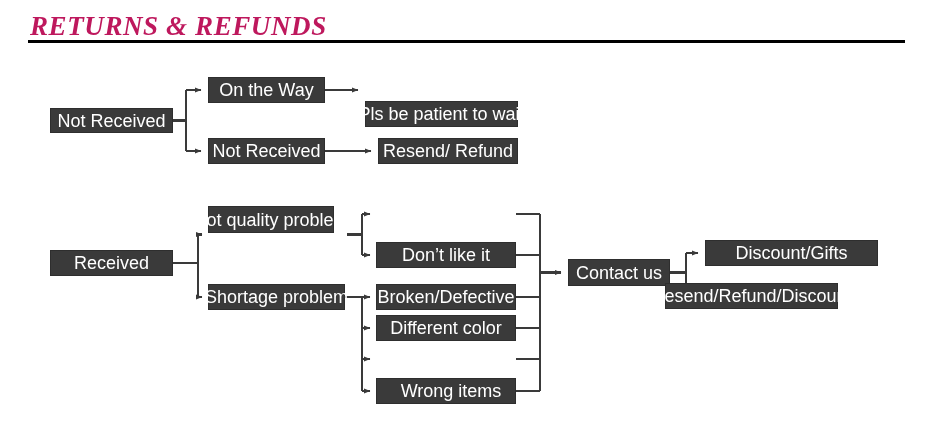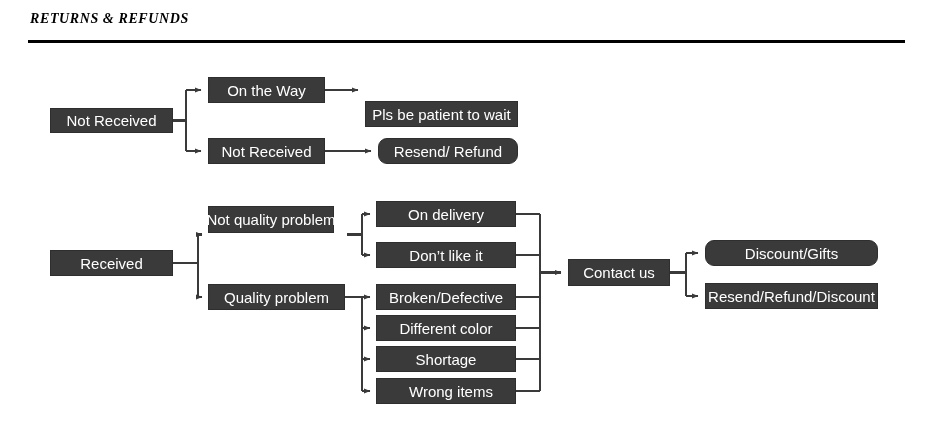--- a/index.html
+++ b/index.html
@@ -14,23 +14,23 @@
     overflow: hidden;
     font-family: "Liberation Sans", sans-serif;
   }
   #page-title {
     position: absolute;
     left: 30px;
     top: 11px;
     font-family: "Liberation Serif", serif;
     font-style: italic;
     font-weight: bold;
-    font-size: 14px;
+    font-size: 27px;
     letter-spacing: 0.6px;
-    color: #000000;
+    color: #be185d;
     white-space: nowrap;
   }
   #title-rule {
     position: absolute;
     left: 28px;
     top: 40px;
     width: 877px;
     height: 3px;
     background: #000000;
   }
@@ -51,21 +51,21 @@
   }
   .node {
     position: absolute;
     box-sizing: border-box;
     background: #3a3a3a;
     color: #ffffff;
     display: flex;
     align-items: center;
     justify-content: center;
     font-family: "Liberation Sans", sans-serif;
-    font-size: 15px;
+    font-size: 18px;
     line-height: 1;
     white-space: nowrap;
     border: 1px solid #2e2e2e;
   }
 </style>
 </head>
 <body>
 
 <div id="page-title">RETURNS &amp; REFUNDS</div>
 <div id="title-rule"></div>
@@ -123,39 +123,37 @@
   </svg>
 
   <div class="node" style="left:50px;top:108px;width:123px;height:25px;">Not Received</div>
 
   <div class="node" style="left:208px;top:77px;width:117px;height:26px;">On the Way</div>
 
   <div class="node" style="left:365px;top:77px;width:153px;height:26px;margin-top:24px;">Pls be patient to wait</div>
 
   <div class="node" style="left:208px;top:138px;width:117px;height:26px;">Not Received</div>
 
-  <div class="node" style="left:378px;top:138px;width:140px;height:26px;border-radius:9px;">Resend/ Refund</div>
+  <div class="node" style="left:378px;top:138px;width:140px;height:26px;">Resend/ Refund</div>
 
   <div class="node" style="left:50px;top:250px;width:123px;height:26px;">Received</div>
 
   <div class="node" style="left:208px;top:206px;width:126px;height:27px;">Not quality problem</div>
 
-  <div class="node" style="left:208px;top:284px;width:137px;height:26px;">Quality problem</div>
+  <div class="node" style="left:208px;top:284px;width:137px;height:26px;">Shortage problem</div>
 
-  <div class="node" style="left:376px;top:201px;width:140px;height:26px;">On delivery</div>
 
   <div class="node" style="left:376px;top:284px;width:140px;height:26px;">Broken/Defective</div>
 
   <div class="node" style="left:376px;top:242px;width:140px;height:26px;">Don’t like it</div>
 
   <div class="node" style="left:376px;top:315px;width:140px;height:26px;">Different color</div>
 
-  <div class="node" style="left:376px;top:346px;width:140px;height:26px;">Shortage</div>
 
   <div class="node" style="left:376px;top:378px;width:140px;height:26px;padding-left:10px;">Wrong items</div>
 
   <div class="node" style="left:568px;top:259px;width:102px;height:27px;">Contact us</div>
 
-  <div class="node" style="left:705px;top:240px;width:173px;height:26px;border-radius:9px;">Discount/Gifts</div>
+  <div class="node" style="left:705px;top:240px;width:173px;height:26px;">Discount/Gifts</div>
 
-  <div class="node" style="left:705px;top:283px;width:173px;height:26px;">Resend/Refund/Discount</div>
+  <div class="node" style="left:665px;top:283px;width:173px;height:26px;">Resend/Refund/Discount</div>
 
 </div>
 
 </body></html>

